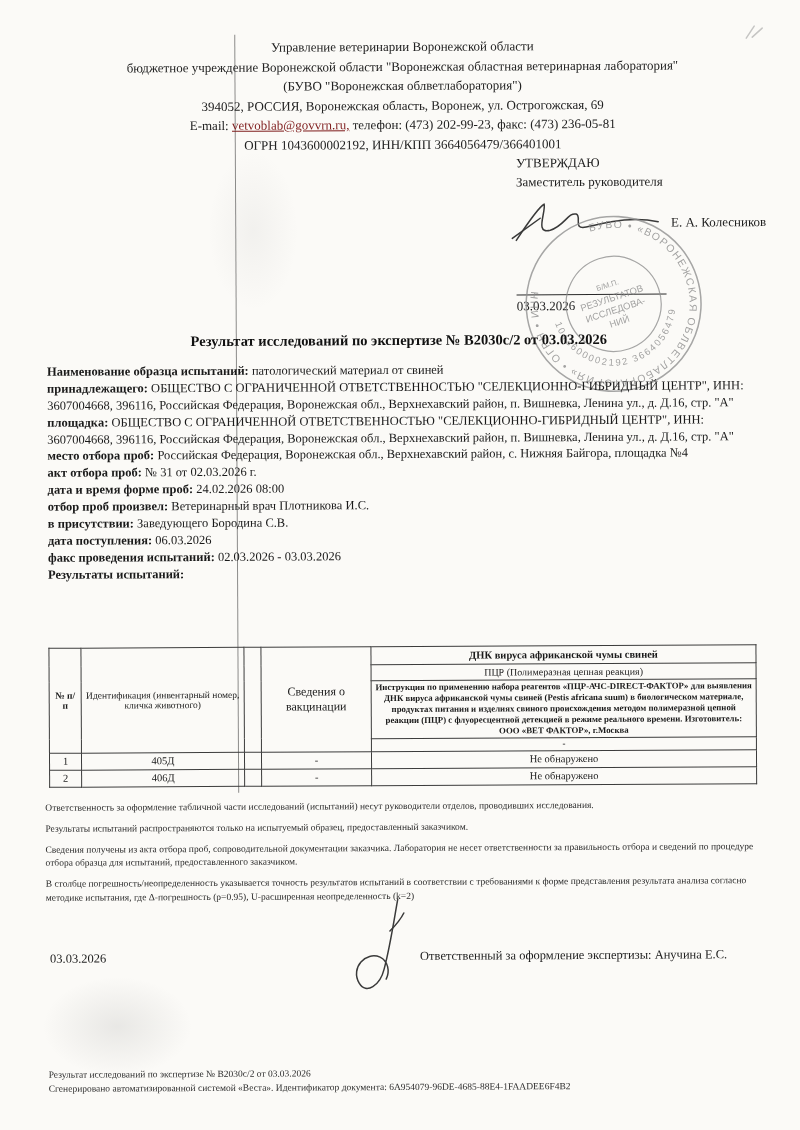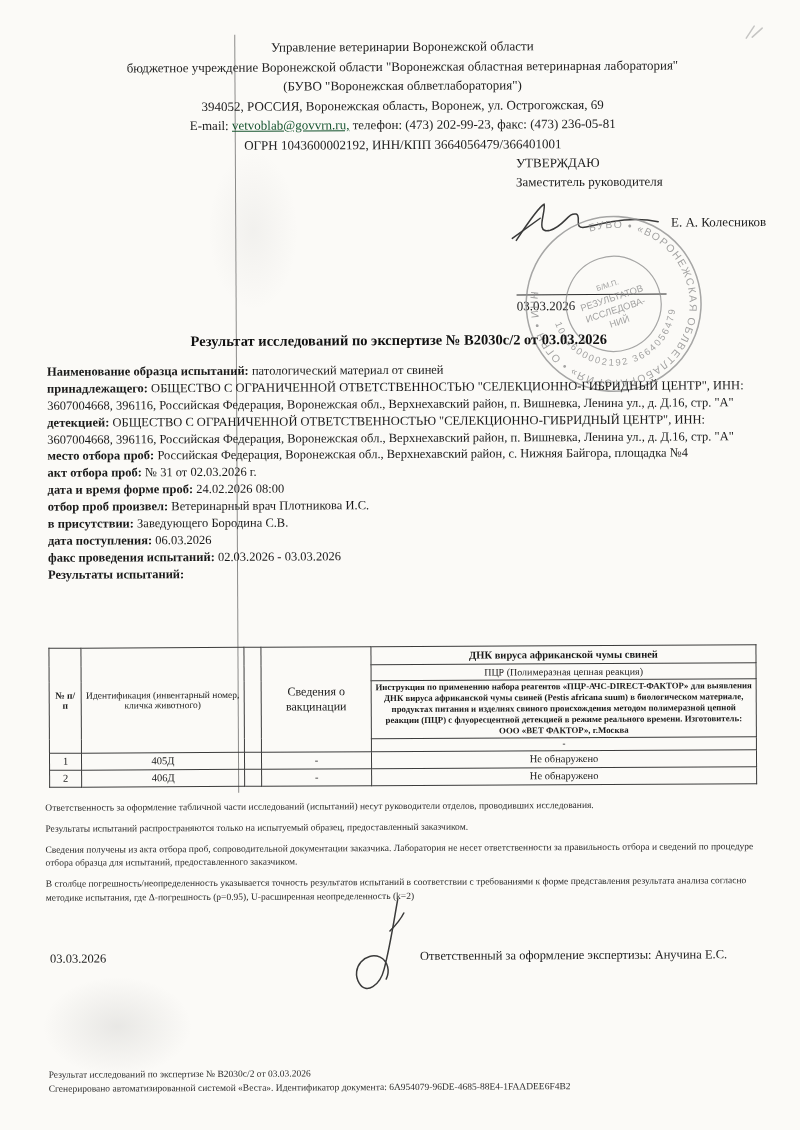--- a/index.html
+++ b/index.html
@@ -11,21 +11,21 @@
   
   .fold-line { position:absolute; left:237px; top:34px; width:1px; height:758px; background:rgba(50,50,50,.55); }
   .smudge1 { position:absolute; left:40px; top:975px; width:150px; height:100px; border-radius:50%;
              background:radial-gradient(ellipse at center, rgba(120,120,120,.14), rgba(120,120,120,0) 70%); }
   .smudge2 { position:absolute; left:210px; top:150px; width:90px; height:160px;
              background:radial-gradient(ellipse at center, rgba(130,130,130,.08), rgba(130,130,130,0) 70%); }
   .corner-mark { position:absolute; right:30px; top:24px; opacity:.55; }
 
   
   .hdr { position:absolute; top:37px; left:60px; width:690px; text-align:center; font-size:13px; line-height:1.5; color:#222; }
-  .hdr .email-link { text-decoration:underline; color:#14532d; }
+  .hdr .email-link { text-decoration:underline; color:#7f1d1d; }
 
   
   .approval { position:absolute; left:518px; top:155px; width:250px; font-size:13px; line-height:1.45; }
   .approval .sig-wrap { position:relative; height:52px; }
   .approval svg.sig { position:absolute; left:-10px; top:4px; }
   .approval .name { position:absolute; right:0; top:22px; white-space:nowrap; }
   .approval .rule { border-top:1.3px solid #2a2a2a; width:150px; margin-top:50px; }
   .approval .date { font-size:13px; margin-top:2px; }
 
   
@@ -127,21 +127,21 @@
       <text x="100" y="97" text-anchor="middle" font-size="10">РЕЗУЛЬТАТОВ</text>
       <text x="100" y="110" text-anchor="middle" font-size="10">ИССЛЕДОВА-</text>
       <text x="100" y="123" text-anchor="middle" font-size="10">НИЙ</text>
     </svg>
 
     <div class="title">Результат исследований по экспертизе № В2030с/2 от 03.03.2026</div>
 
     <div class="fields">
       <p><b>Наименование образца испытаний:</b> <span>патологический материал от свиней</span></p>
       <p><b>принадлежащего:</b> <span>ОБЩЕСТВО С ОГРАНИЧЕННОЙ ОТВЕТСТВЕННОСТЬЮ "СЕЛЕКЦИОННО-ГИБРИДНЫЙ ЦЕНТР", ИНН: 3607004668, 396116, Российская Федерация, Воронежская обл., Верхнехавский район, п. Вишневка, Ленина ул., д. Д.16, стр. "А"</span></p>
-      <p><b>детекцией:</b> <span>ОБЩЕСТВО С ОГРАНИЧЕННОЙ ОТВЕТСТВЕННОСТЬЮ "СЕЛЕКЦИОННО-ГИБРИДНЫЙ ЦЕНТР", ИНН: 3607004668, 396116, Российская Федерация, Воронежская обл., Верхнехавский район, п. Вишневка, Ленина ул., д. Д.16, стр. "А"</span></p>
+      <p><b>площадка:</b> <span>ОБЩЕСТВО С ОГРАНИЧЕННОЙ ОТВЕТСТВЕННОСТЬЮ "СЕЛЕКЦИОННО-ГИБРИДНЫЙ ЦЕНТР", ИНН: 3607004668, 396116, Российская Федерация, Воронежская обл., Верхнехавский район, п. Вишневка, Ленина ул., д. Д.16, стр. "А"</span></p>
       <p><b>место отбора проб:</b> <span>Российская Федерация, Воронежская обл., Верхнехавский район, с. Нижняя Байгора, площадка №4</span></p>
       <p><b>акт отбора проб:</b> <span>№ 31 от 02.03.2026 г.</span></p>
       <p><b>дата и время форме проб:</b> <span>24.02.2026 08:00</span></p>
       <p><b>отбор проб произвел:</b> <span>Ветеринарный врач Плотникова И.С.</span></p>
       <p><b>в присутствии:</b> <span>Заведующего Бородина С.В.</span></p>
       <p><b>дата поступления:</b> <span>06.03.2026</span></p>
       <p><b>факс проведения испытаний:</b> <span>02.03.2026 - 03.03.2026</span></p>
       <p><b>Результаты испытаний:</b></p>
     </div>
 

